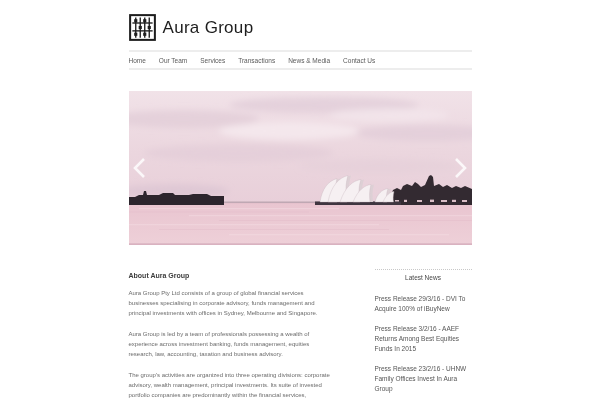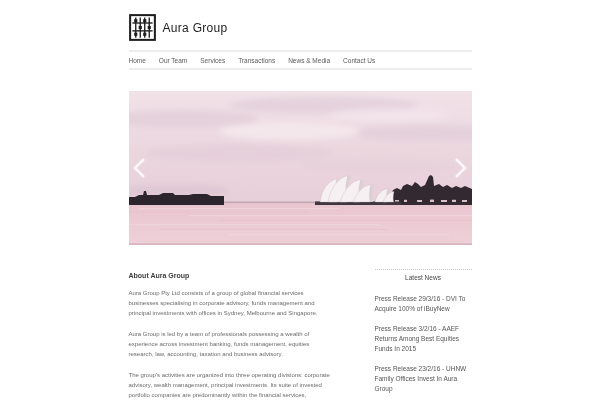--- a/index.html
+++ b/index.html
@@ -5,21 +5,21 @@
   * { box-sizing: border-box; }
   html, body { margin: 0; padding: 0; background: #fff; }
   body { font-family: "Liberation Sans", sans-serif; }
   .page { width: 600px; height: 400px; overflow: hidden; background: #fff; position: relative; }
   .container { width: 343px; margin: 0 auto; }
 
   
   .site-header { padding-top: 14px; padding-bottom: 9px; border-bottom: 2px solid #ededed; }
   .brand { display: flex; align-items: center; gap: 7px; text-decoration: none; cursor: pointer; }
   .logo-box svg { display: block; width: 27px; height: 27px; }
-  .brand-name { font-size: 12px; color: #1d1d1d; letter-spacing: .3px; }
+  .brand-name { font-size: 17px; color: #1d1d1d; letter-spacing: .3px; }
 
   
   .main-nav { display: flex; align-items: center; gap: 13px; height: 18px; border-bottom: 2px solid #ededed; }
   .main-nav a { font-size: 6.5px; color: #5a5a5a; text-decoration: none; cursor: pointer; white-space: nowrap; }
 
   
   .hero { position: relative; margin-top: 21px; width: 343px; height: 154px; overflow: hidden; }
   .hero > svg.scene { display: block; width: 343px; height: 154px; }
   .car-btn { position: absolute; top: 50%; transform: translateY(-50%); background: none; border: none; padding: 2px; margin: 0; cursor: pointer; line-height: 0; }
   .car-prev { left: 2px; }

